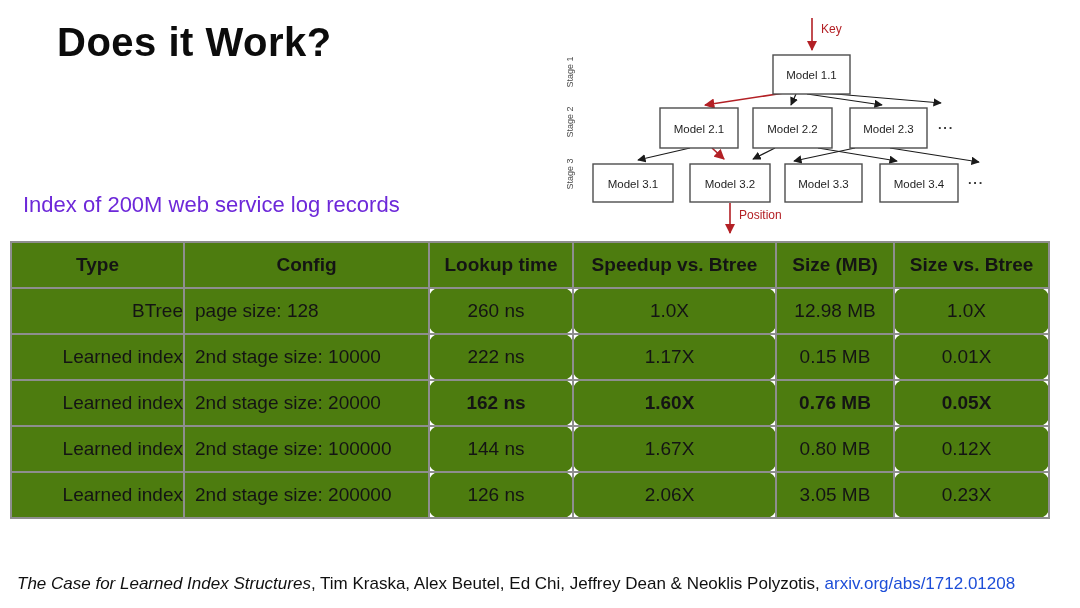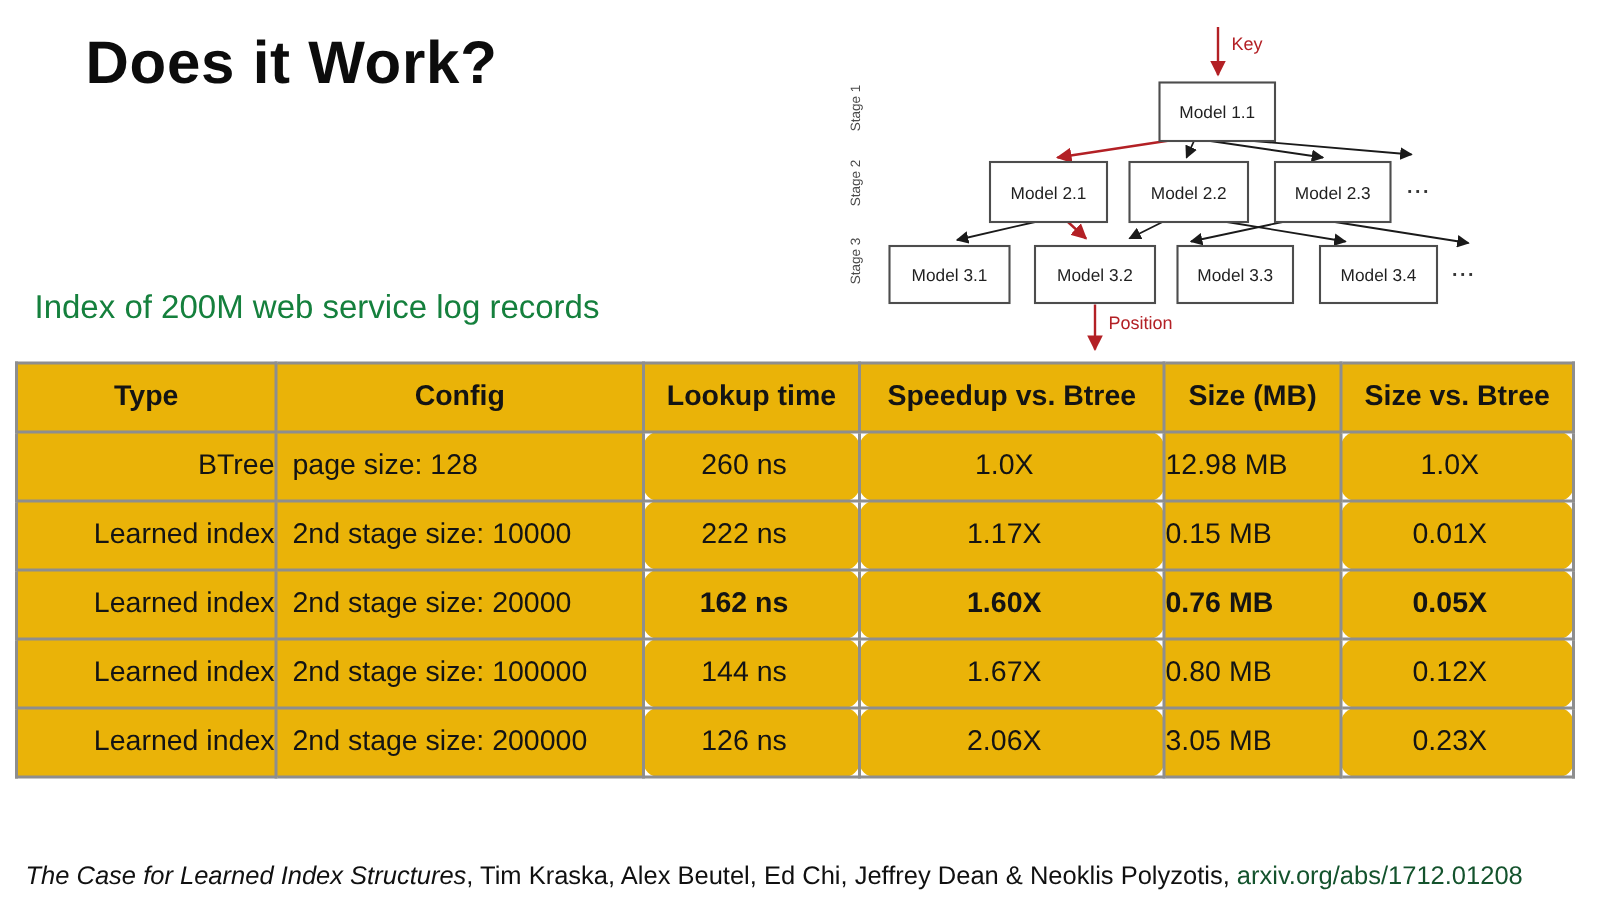--- a/index.html
+++ b/index.html
@@ -2,46 +2,46 @@
 <html><head>
 <meta charset="utf-8">
 <style>
   * { margin:0; padding:0; box-sizing:border-box; }
   html,body { width:1080px; height:608px; background:#ffffff;
               font-family:"Liberation Sans", sans-serif; color:#111; overflow:hidden; }
   .slide { position:relative; width:944px; height:608px; background:#fff; }
 
   .title { position:absolute; left:57px; top:20px; font-size:40px; font-weight:700;
            letter-spacing:0.5px; color:#0c0c0c; }
-  .subtitle { position:absolute; left:23px; top:192px; font-size:22px; color:#15803d; }
+  .subtitle { position:absolute; left:23px; top:192px; font-size:22px; color:#6d28d9; }
 
   .diagram { position:absolute; left:560px; top:0; width:520px; height:240px; }
   .node-rect { fill:#ffffff; stroke:#4d4d4d; stroke-width:1.4; }
   .node-label { font-size:11.5px; fill:#1f1f1f; text-anchor:middle; }
   .stage-label { font-size:9px; fill:#4a4a4a; text-anchor:middle; }
   .red-label { font-size:12px; fill:#b32025; }
   .dots { font-size:13px; font-weight:700; fill:#333; letter-spacing:1px; }
   .edge { stroke:#1a1a1a; stroke-width:1.2; fill:none; }
   .redge { stroke:#b32025; stroke-width:1.6; fill:none; }
 
   table.results { position:absolute; left:10px; top:241px; width:1038px;
                   border-collapse:collapse; table-layout:fixed; font-size:19px; }
   table.results th, table.results td { border:2px solid #8e8e8e; height:46px;
-                  vertical-align:middle; background:#eab308; color:#141414; }
+                  vertical-align:middle; background:#4d7c0f; color:#141414; }
   table.results th { font-weight:700; text-align:center; }
   td.c-type   { text-align:right;  padding-left:12px; }
   td.c-config { text-align:left;  padding-left:10px; }
   td.c-num    { text-align:center; padding-right:10px;border-radius:10px; }
-  td.c-mid    { }
+  td.c-mid    { text-align:center; }
   tr.bold td.v { font-weight:700; }
 
   .footer { position:absolute; left:17px; top:574px; font-size:17px; color:#101010;
             white-space:nowrap; }
   .footer .it { font-style:italic; }
-  .footer a { color:#14532d; text-decoration:none; }
+  .footer a { color:#1d4ed8; text-decoration:none; }
 </style>
 </head>
 <body>
 
 <div class="slide">
 
   <h1 class="title">Does it Work?</h1>
   <div class="subtitle">Index of 200M web service log records</div>
 
   <svg class="diagram" viewBox="0 0 520 240">

